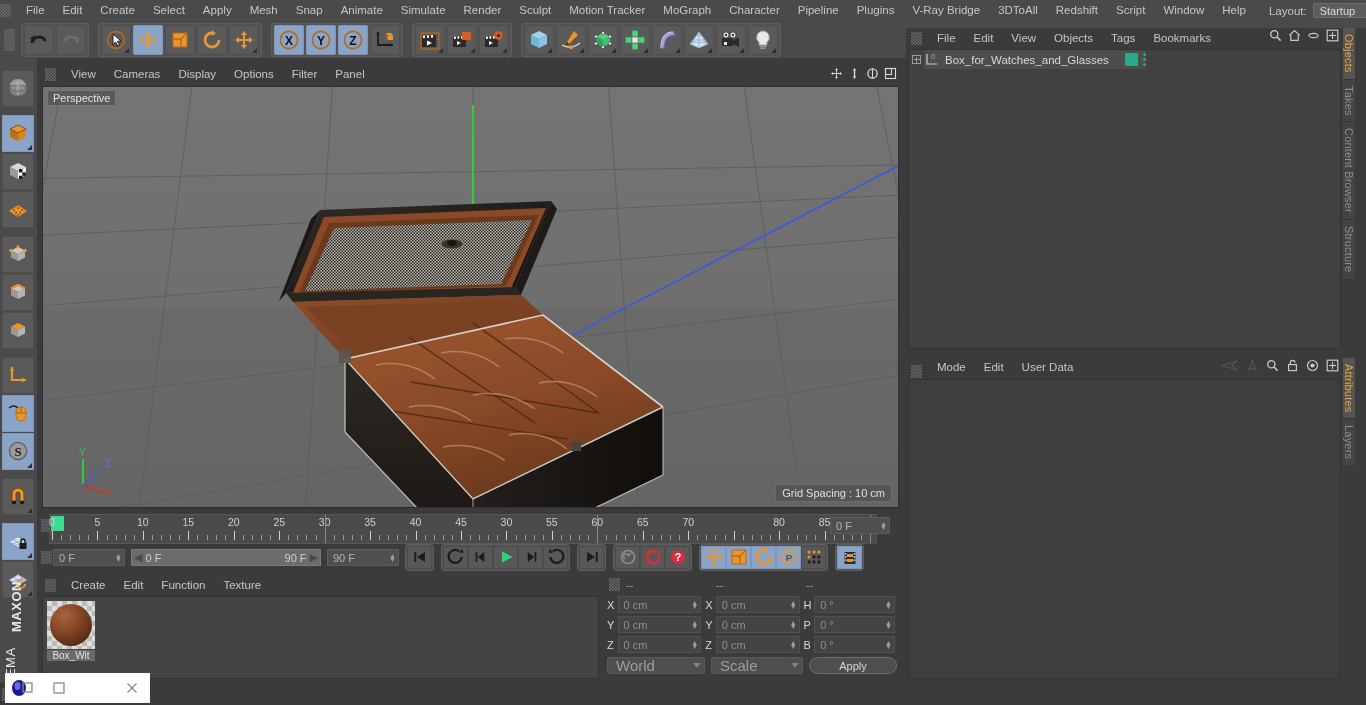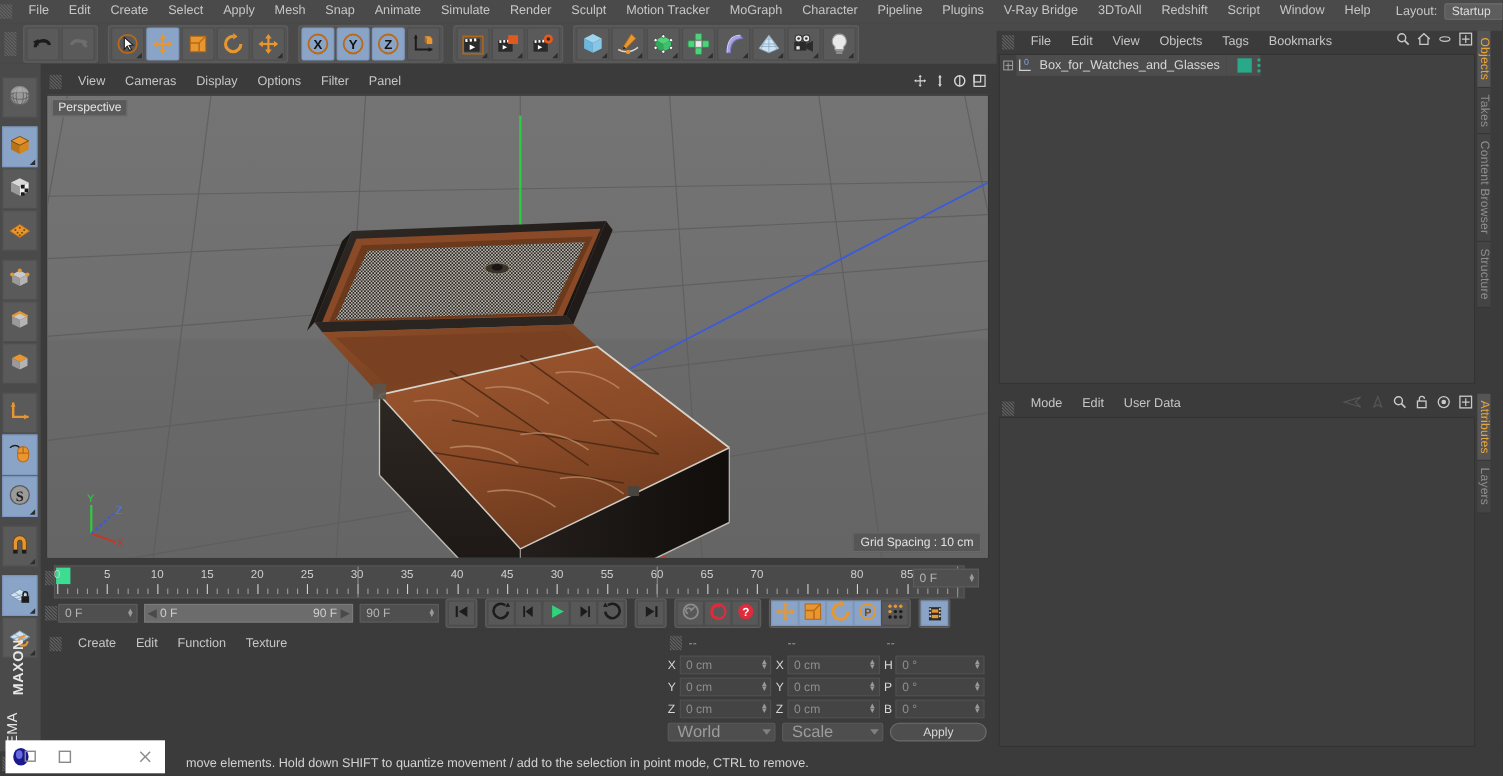--- a/index.html
+++ b/index.html
@@ -1116,20 +1116,30 @@
   <div id="matmgr">
     <div id="mat-menu">
       <div class="grip"></div>
       <div id="mat-menu-items" style="display:flex;align-items:center;">
           <div class="mi">Create</div>
           <div class="mi">Edit</div>
           <div class="mi">Function</div>
           <div class="mi">Texture</div>
         </div>
     </div>
+    <div id="mat-body">
+      <div id="mat-items">
+          <div class="matitem" style="left: 4px;">
+            <div class="matsphere">
+              <div class="ball"></div>
+            </div>
+            <div class="matname">Box_Wit</div>
+          </div>
+        </div>
+    </div>
   </div>
 
   <div id="coords">
     <div id="co-head">
       <div class="grip"></div>
       <span class="dash">--</span>
       <span class="dash">--</span>
       <span class="dash">--</span>
     </div>
     <div id="co-body">
@@ -1320,21 +1330,20 @@
       <div class="etab">Content Browser</div>
       <div class="etab">Structure</div>
     </div>
   <div class="edgetabs" id="edge-bottom" style="top:358px;height:323px;">
       <div class="etab act">Attributes</div>
       <div class="etab">Layers</div>
     </div>
 
   <div id="statusbar">
     <div class="grip" style="margin-left:2px;"></div>
-    <span id="status-text">move elements. Hold down SHIFT to quantize movement / add to the selection in point mode, CTRL to remove.</span>
   </div>
 
   <div id="wincontrols">
     <div class="wc">
       <svg width="26" height="18" viewBox="0 0 26 18">
           <ellipse cx="9" cy="9" rx="7" ry="8" fill="#1a1a8c"></ellipse>
           <ellipse cx="7.5" cy="7" rx="3" ry="4" fill="#6a6ae0"></ellipse>
           <rect x="13" y="4" width="9" height="9" fill="none" stroke="#8a8a8a" stroke-width="1.3"></rect>
         </svg>
     </div>

